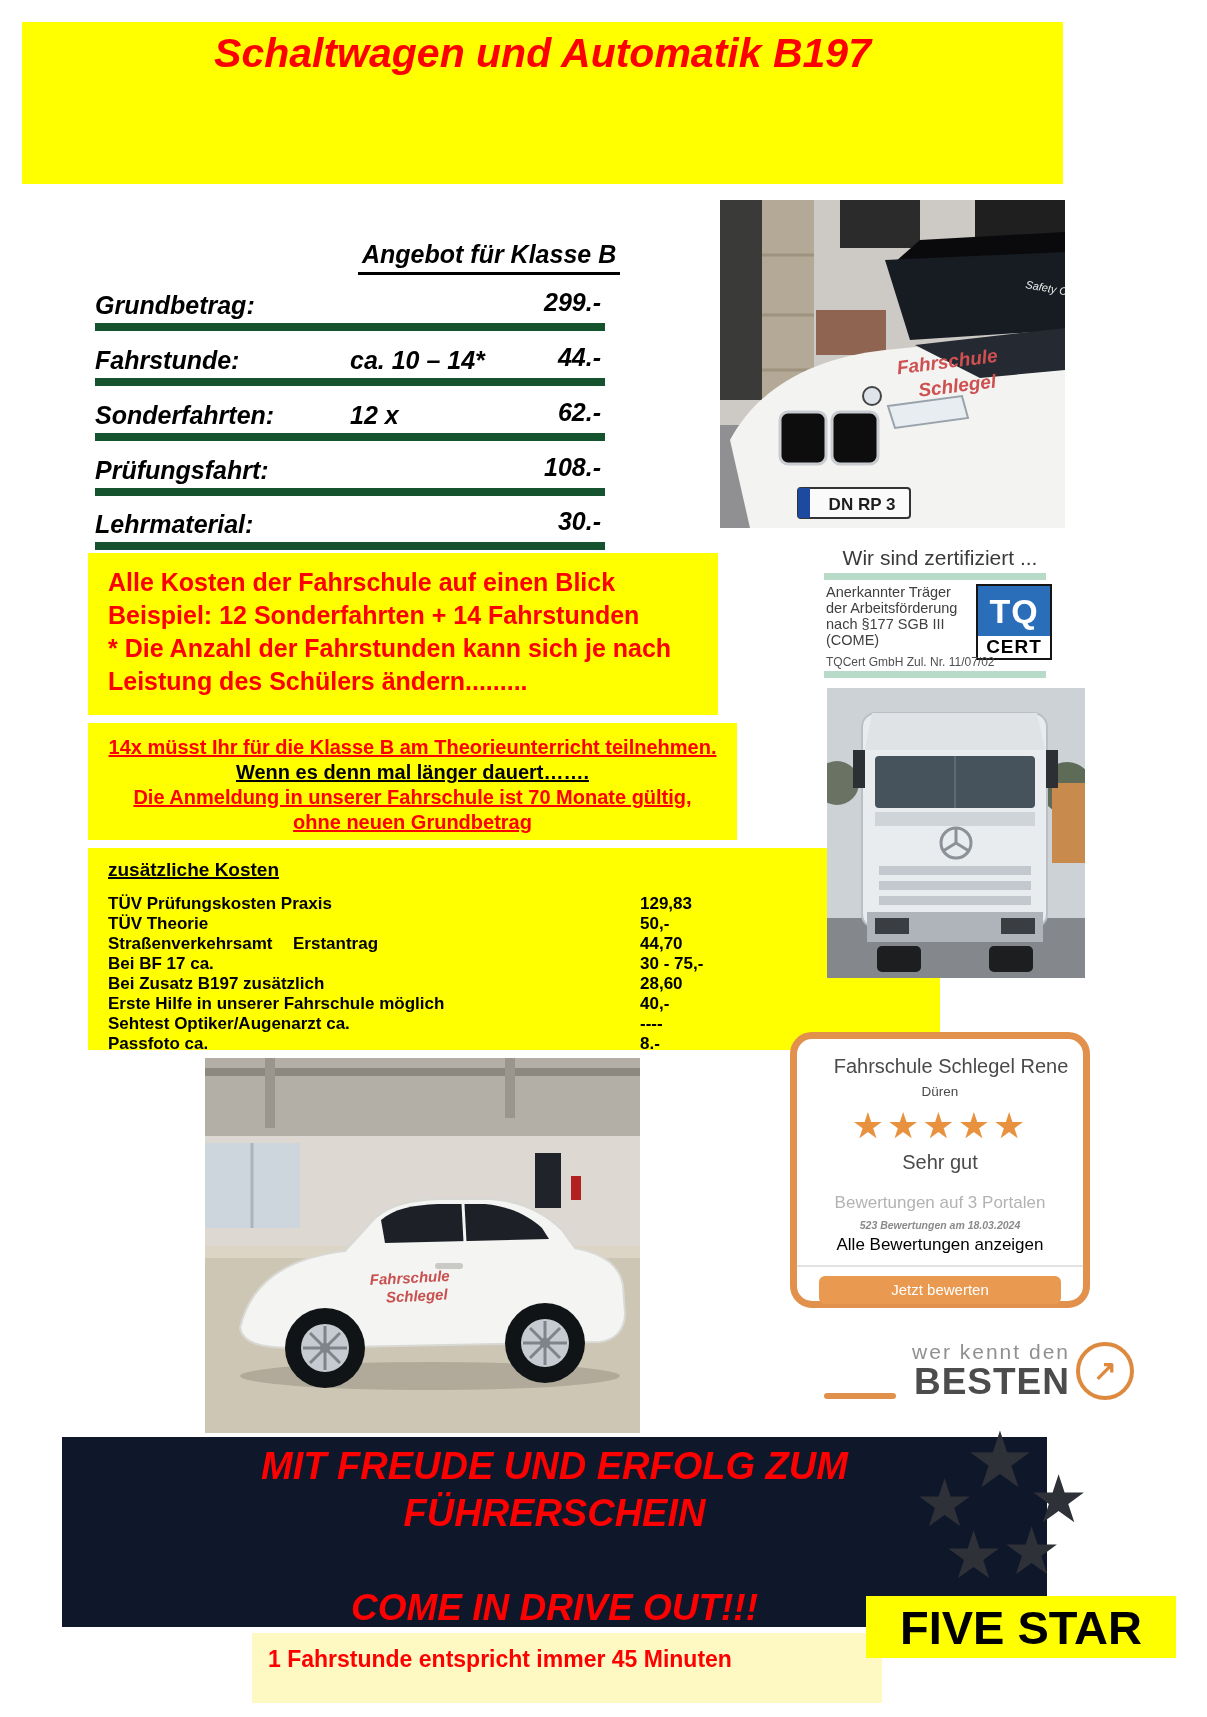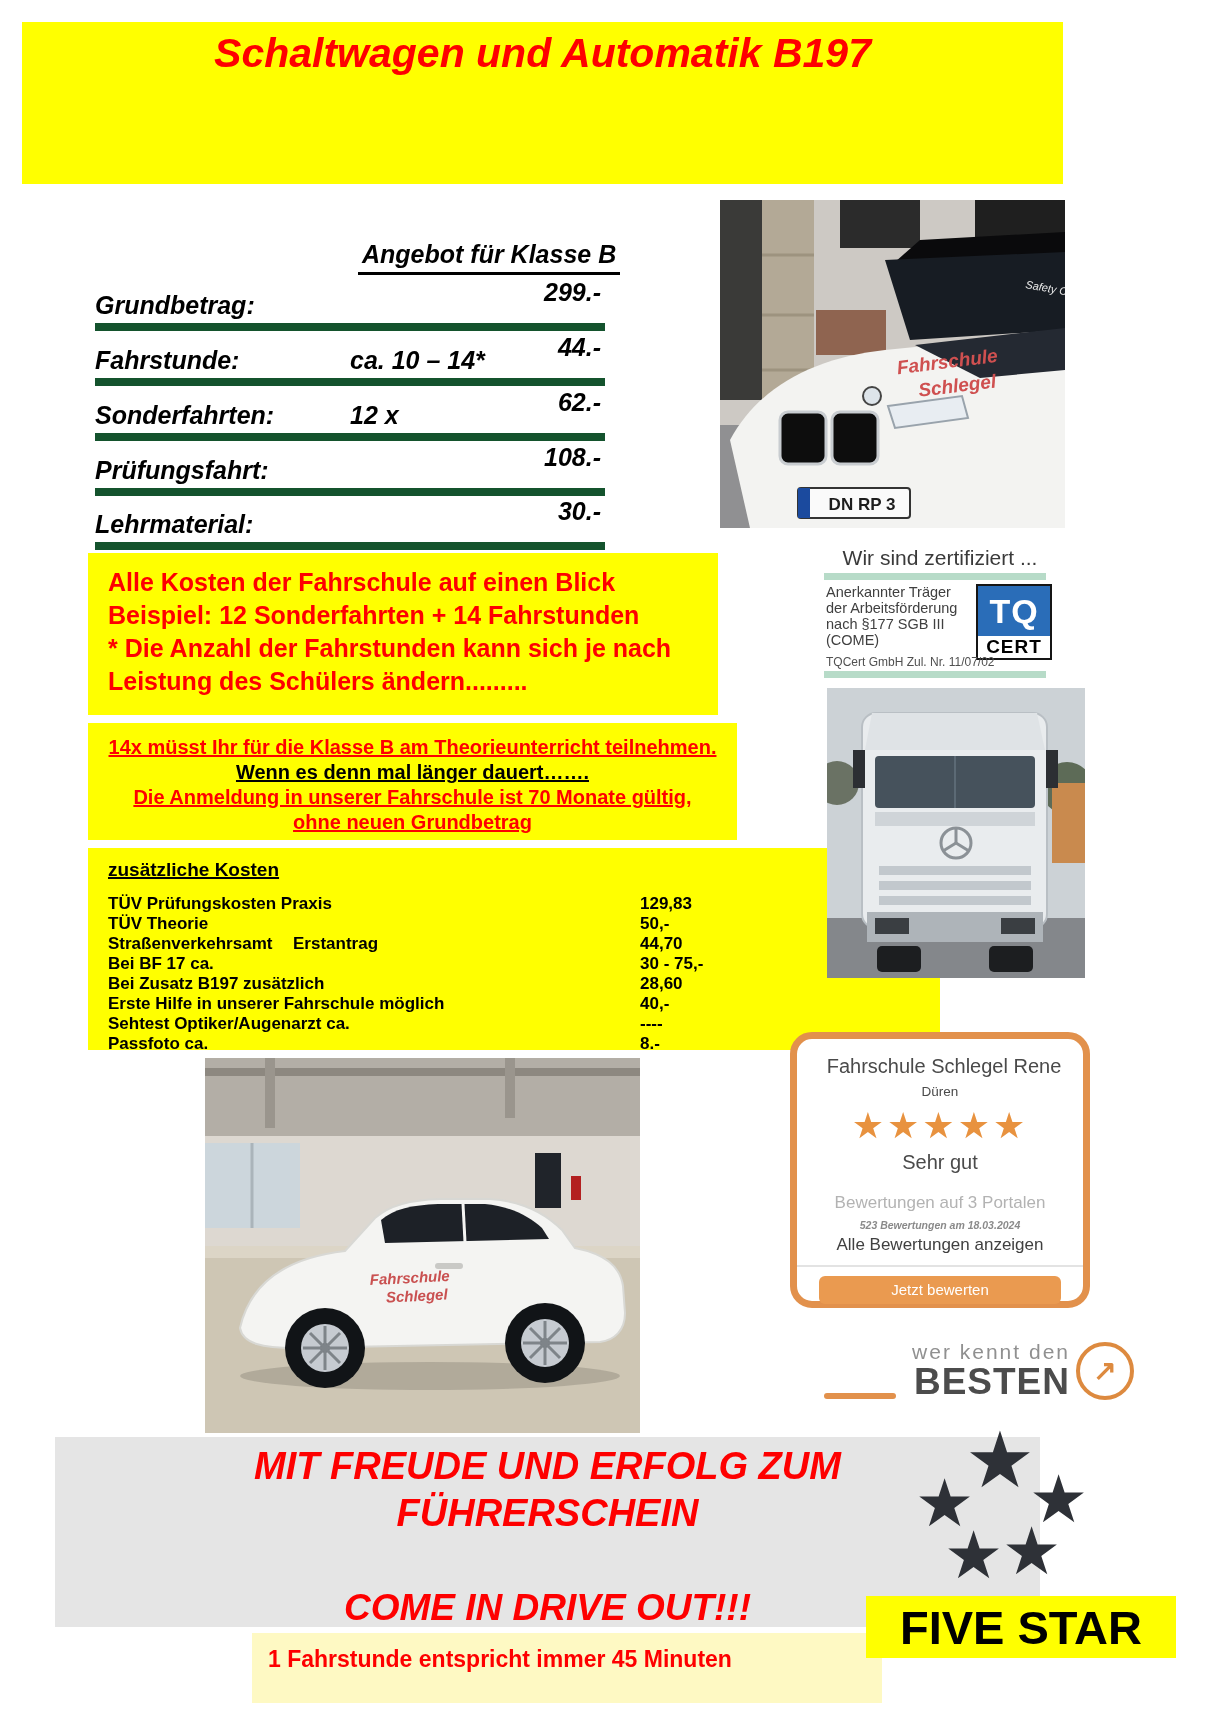--- a/index.html
+++ b/index.html
@@ -12,21 +12,21 @@
   .header-title{margin-top:20px;font-size:55px;font-weight:bold;font-style:italic;color:#fe0000;letter-spacing:1px;}
   .header-subtitle{margin-top:8px;font-size:41px;font-weight:bold;font-style:italic;color:#fe0000;}
 
   
   .offer-heading{left:358px;top:240px;font-size:25px;font-weight:bold;font-style:italic;
                  color:#000;border-bottom:3px solid #000;padding:0 4px 3px 4px;}
   .offer-row{left:95px;width:510px;height:31px;border-bottom:8px solid #14532d;
              font-size:25px;font-weight:bold;font-style:italic;color:#000;}
   .offer-row .lbl{position:absolute;left:0;bottom:3px;}
   .offer-row .det{position:absolute;left:255px;bottom:3px;}
-  .offer-row .prc{position:absolute;right:4px;bottom:16px;}
+  .offer-row .prc{position:absolute;right:4px;bottom:6px;}
 
   
   .box1{left:88px;top:553px;width:630px;height:162px;background:#ffff00;
         padding:13px 0 0 20px;box-sizing:border-box;}
   .box1 div{font-size:25px;font-weight:bold;color:#fe0000;line-height:33px;}
 
   .theory-box{left:88px;top:723px;width:649px;height:117px;background:#ffff00;
               text-align:center;padding-top:12px;box-sizing:border-box;}
   .theory-box div{font-size:20px;font-weight:bold;line-height:25px;
                   text-decoration:underline;text-decoration-thickness:2px;}
@@ -47,44 +47,44 @@
   .tq-logo{left:976px;top:584px;width:72px;border:2px solid #151515;background:#fff;}
   .tq-top{height:50px;background:#2a6db8;color:#fff;font-size:34px;font-weight:bold;
           text-align:center;line-height:50px;letter-spacing:1px;}
   .tq-bottom{height:22px;color:#000;font-size:19px;font-weight:bold;text-align:center;
              line-height:22px;letter-spacing:1px;}
   .cert-footnote{left:826px;top:655px;font-size:12px;color:#505050;}
 
   
   .review-card{left:790px;top:1032px;width:300px;height:276px;background:#fff;
                border:7px solid #e2914c;border-radius:22px;box-sizing:border-box;}
-  .rv-title{position:absolute;left:4px;top:16px;width:100%;text-align:center;font-size:20px;color:#4a4a4a;}
+  .rv-title{position:absolute;left:11px;top:16px;width:100%;text-align:center;font-size:20px;color:#4a4a4a;}
   .rv-city{position:absolute;left:0;top:45px;width:100%;text-align:center;font-size:13.5px;color:#4a4a4a;}
   .rv-stars{position:absolute;left:0;top:66px;width:100%;text-align:center;font-size:36px;
             color:#e8923f;letter-spacing:3px;}
   .rv-rating{position:absolute;left:0;top:112px;width:100%;text-align:center;font-size:20px;color:#4a4a4a;}
   .rv-portals{position:absolute;left:0;top:154px;width:100%;text-align:center;font-size:17px;color:#b3b3b3;}
   .rv-count{position:absolute;left:0;top:180px;width:100%;text-align:center;font-size:10.5px;
             font-weight:bold;font-style:italic;color:#8a8a8a;}
-  .rv-link{position:absolute;left:0;top:196px;width:100%;text-align:center;font-size:17px;color:#404040;cursor:pointer;}
+  .rv-link{position:absolute;left:0;top:196px;width:100%;text-align:center;font-size:17px;color:#000000;cursor:pointer;}
   .rv-divider{position:absolute;left:0;top:226px;width:100%;height:2px;background:#e3e3e3;}
   .rv-button{position:absolute;left:22px;top:237px;width:242px;height:28px;background:#ea9a50;
              border:none;border-radius:6px;color:#fff;font-size:15px;font-family:inherit;
              text-align:center;line-height:28px;cursor:pointer;}
 
   
   .wkdb-top{left:850px;top:1340px;width:220px;text-align:right;font-size:21px;color:#909090;letter-spacing:2px;}
   .wkdb-bottom{left:850px;top:1361px;width:220px;text-align:right;font-size:37px;font-weight:bold;
                color:#4c4c4c;letter-spacing:1px;}
   .wkdb-circle{left:1076px;top:1342px;width:50px;height:50px;border:4px solid #dd8a3f;border-radius:50%;
                text-align:center;line-height:50px;font-size:28px;font-weight:bold;color:#dd8a3f;}
   .wkdb-bracket{left:824px;top:1393px;width:72px;height:6px;background:#e2914c;border-radius:3px;}
 
   
-  .footer-banner{left:55px;top:1437px;width:985px;height:190px;background:#e5e5e5;text-align:center;}
+  .footer-banner{left:62px;top:1437px;width:985px;height:190px;background:#0f172a;text-align:center;}
   .f-line1{margin-top:8px;font-size:38px;font-weight:bold;font-style:italic;color:#fe0000;}
   .f-line2{margin-top:4px;font-size:38px;font-weight:bold;font-style:italic;color:#fe0000;}
   .f-line3{margin-top:52px;font-size:37px;font-weight:bold;font-style:italic;color:#fe0000;}
   .note-strip{left:252px;top:1633px;width:630px;height:70px;background:#fef9c3;}
   .note-text{position:absolute;left:16px;top:13px;font-size:23px;font-weight:bold;color:#fe0000;}
   .fivestar-block{left:866px;top:1596px;width:310px;height:62px;background:#ffff00;text-align:center;}
   .fivestar-text{margin-top:4px;font-size:47px;font-weight:bold;color:#000;}
   .cluster-star{color:#2e3137;line-height:1;}
 
   .photo{overflow:hidden;}

